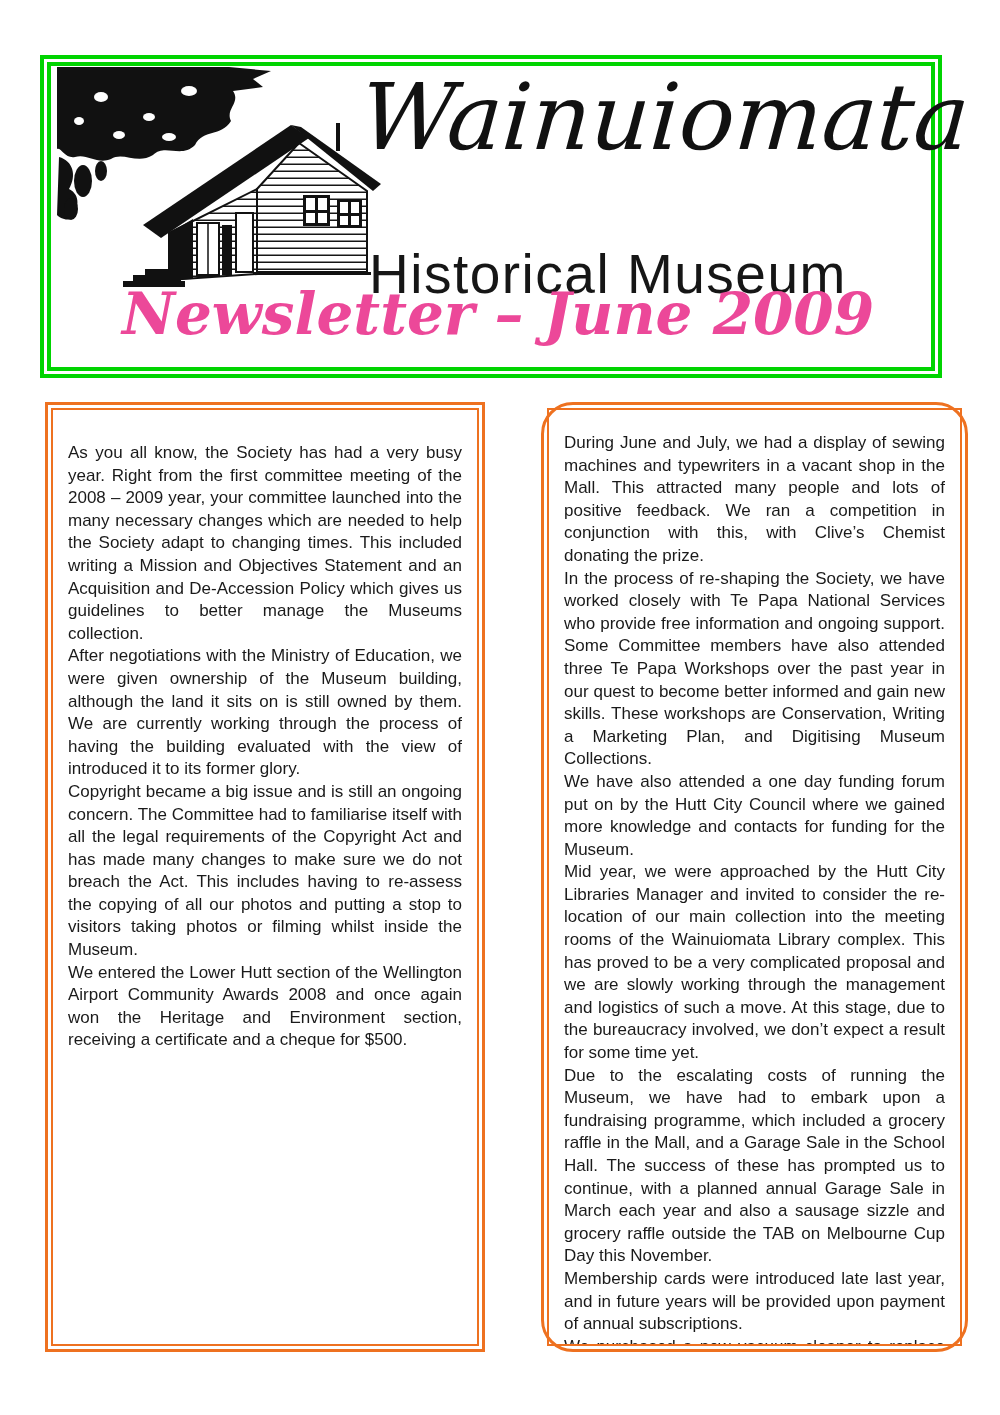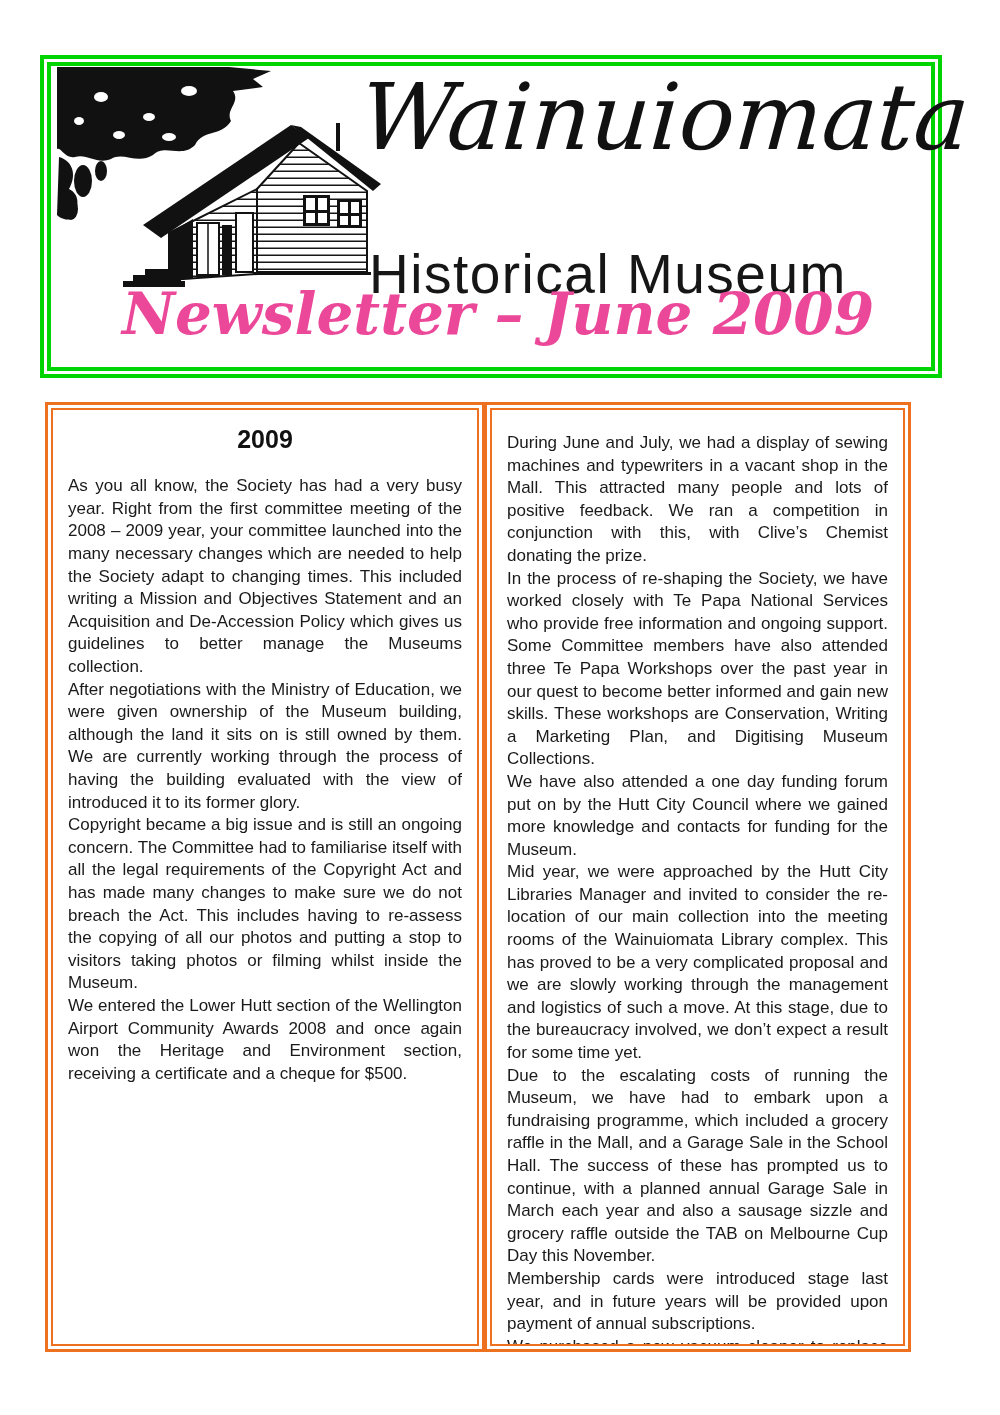--- a/index.html
+++ b/index.html
@@ -41,21 +41,21 @@
     font-size:58px; line-height:1.2; color:#ec4899;
     white-space:nowrap;
   }
 
   
   .article-box {
     position:absolute; top:402px; height:944px;
     border:3px solid #ee7120;
   }
   .article-box.left  { left:45px;  width:434px; }
-  .article-box.right { left:484px; width:421px; }
+  .article-box.right { left:541px; width:421px;border-radius:32px; }
   .article-inner {
     position:absolute; left:3px; top:3px; right:3px; bottom:3px;
     border:2px solid #ee7120;
     padding:12px 15px 0 15px;
     overflow:hidden;
   }
   .article-inner.right-pad { padding-top:22px; }
 
   .article-heading {
     text-align:center; font-weight:bold;
@@ -143,36 +143,35 @@
 
     <div class="brand-script">Wainuiomata</div>
     <div class="brand-sub">Historical Museum</div>
     <div class="newsletter-title">Newsletter – June 2009</div>
   </div>
 </div>
 
 <div class="article-box left">
   <div class="article-inner">
     <div class="article-heading">
-      <div>2009</div>
     </div>
     <div class="bodytext">
         <p>As you all know, the Society has had a very busy year. Right from the first committee meeting of the 2008 – 2009 year, your committee launched into the many necessary changes which are needed to help the Society adapt to changing times. This included writing a Mission and Objectives Statement and an Acquisition and De-Accession Policy which gives us guidelines to better manage the Museums collection.</p>
         <p>After negotiations with the Ministry of Education, we were given ownership of the Museum building, although the land it sits on is still owned by them. We are currently working through the process of having the building evaluated with the view of introduced it to its former glory.</p>
         <p>Copyright became a big issue and is still an ongoing concern. The Committee had to familiarise itself with all the legal requirements of the Copyright Act and has made many changes to make sure we do not breach the Act. This includes having to re-assess the copying of all our photos and putting a stop to visitors taking photos or filming whilst inside the Museum.</p>
         <p>We entered the Lower Hutt section of the Wellington Airport Community Awards 2008 and once again won the Heritage and Environment section, receiving a certificate and a cheque for $500.</p>
       </div>
   </div>
 </div>
 
 <div class="article-box right">
   <div class="article-inner right-pad">
     <div class="bodytext">
         <p>During June and July, we had a display of sewing machines and typewriters in a vacant shop in the Mall. This attracted many people and lots of positive feedback. We ran a competition in conjunction with this, with Clive’s Chemist donating the prize.</p>
         <p>In the process of re-shaping the Society, we have worked closely with Te Papa National Services who provide free information and ongoing support. Some Committee members have also attended three Te Papa Workshops over the past year in our quest to become better informed and gain new skills. These workshops are Conservation, Writing a Marketing Plan, and Digitising Museum Collections.</p>
         <p>We have also attended a one day funding forum put on by the Hutt City Council where we gained more knowledge and contacts for funding for the Museum.</p>
         <p>Mid year, we were approached by the Hutt City Libraries Manager and invited to consider the re-location of our main collection into the meeting rooms of the Wainuiomata Library complex. This has proved to be a very complicated proposal and we are slowly working through the management and logistics of such a move. At this stage, due to the bureaucracy involved, we don’t expect a result for some time yet.</p>
         <p>Due to the escalating costs of running the Museum, we have had to embark upon a fundraising programme, which included a grocery raffle in the Mall, and a Garage Sale in the School Hall. The success of these has prompted us to continue, with a planned annual Garage Sale in March each year and also a sausage sizzle and grocery raffle outside the TAB on Melbourne Cup Day this November.</p>
-        <p>Membership cards were introduced stage last year, and in future years will be provided upon payment of annual subscriptions.</p>
+        <p>Membership cards were introduced late last year, and in future years will be provided upon payment of annual subscriptions.</p>
         <p>We purchased a new vacuum cleaner to replace our old one, which we managed to sell at the Garage Sale, complete with a full dust bag, for $5!</p>
       </div>
   </div>
 </div>
 
 </body></html>

